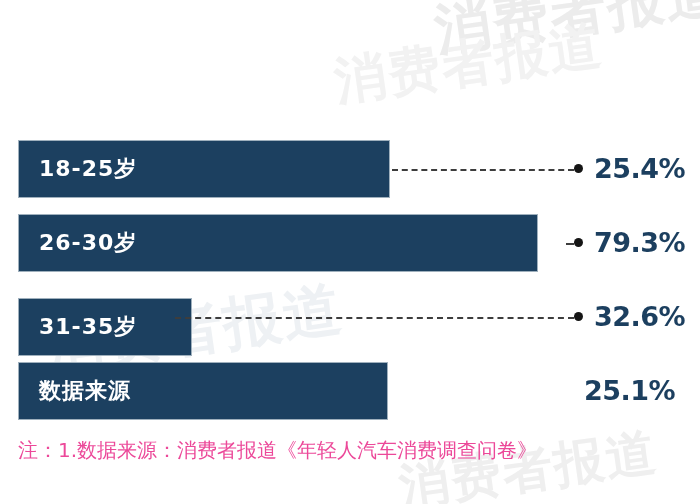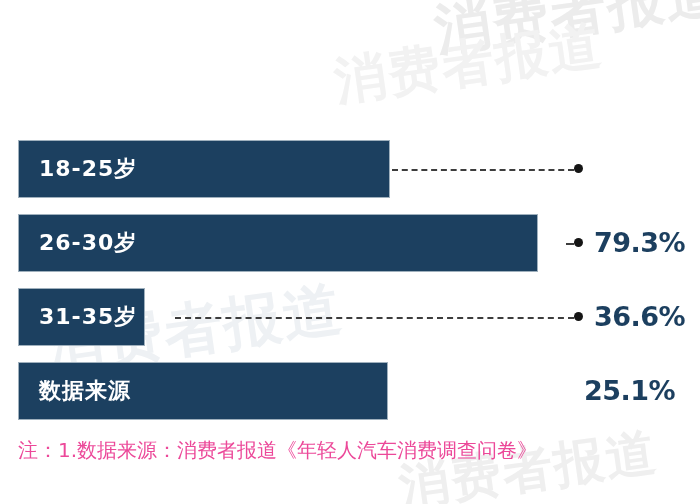--- a/index.html
+++ b/index.html
@@ -149,38 +149,39 @@
 
 
   <div class="bars">
 
     <div class="bar-row" style="top:140px;">
       <div class="bar" style="width:372px;">
         <span class="bar-label">18-25岁</span>
       </div>
       <div class="connector" style="left:392px; width:182px;"></div>
       <div class="connector-dot" style="left:574px;"></div>
+      <div class="bar-value" style="left:594px;">25.4%</div>
     </div>
 
     <div class="bar-row" style="top:214px;">
       <div class="bar" style="width:520px;">
         <span class="bar-label">26-30岁</span>
       </div>
       <div class="connector" style="left:566px; width:8px;"></div>
       <div class="connector-dot" style="left:574px;"></div>
       <div class="bar-value" style="left:594px;">79.3%</div>
     </div>
 
     <div class="bar-row" style="top:288px;">
-      <div class="bar" style="width:127px;">
+      <div class="bar" style="width:174px;margin-top:10px;">
         <span class="bar-label">31-35岁</span>
       </div>
       <div class="connector" style="left:175px; width:399px;"></div>
       <div class="connector-dot" style="left:574px;"></div>
-      <div class="bar-value" style="left:594px;">36.6%</div>
+      <div class="bar-value" style="left:594px;">32.6%</div>
     </div>
 
     <div class="bar-row" style="top:362px;">
       <div class="bar" style="width:370px;">
         <span class="bar-label">数据来源</span>
       </div>
       <div class="bar-value" style="left:564px;margin-left:20px;">25.1%</div>
     </div>
 
   </div>

